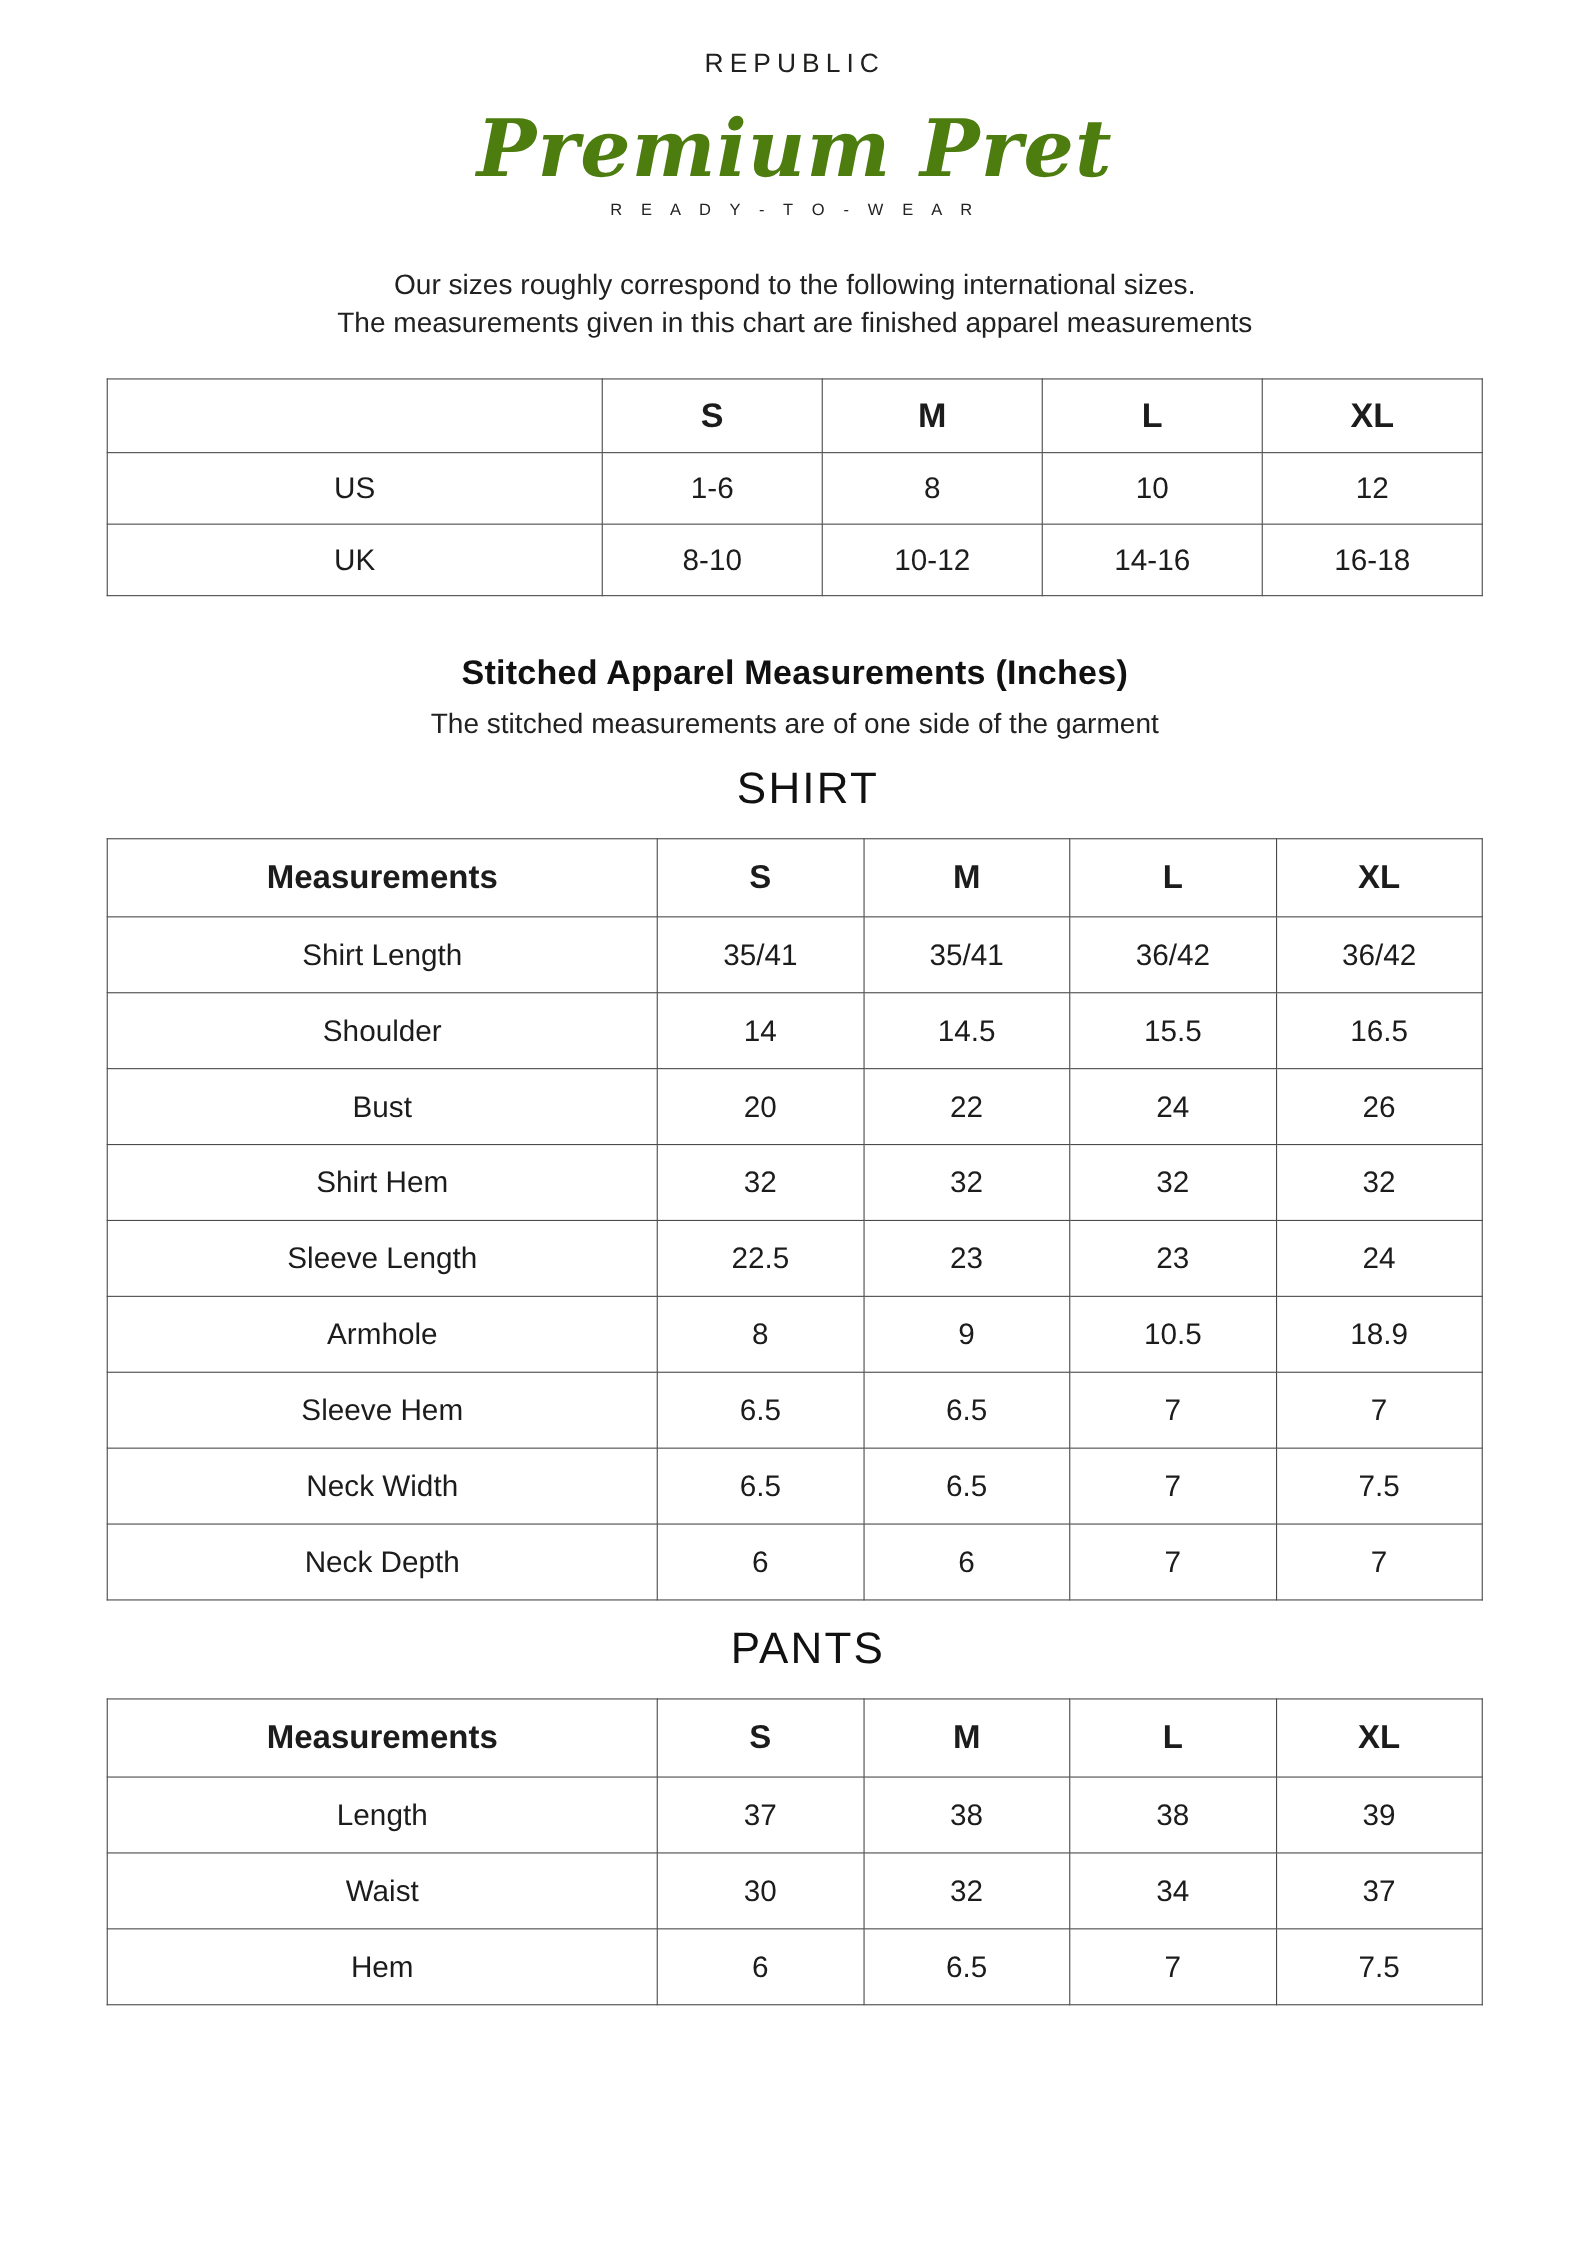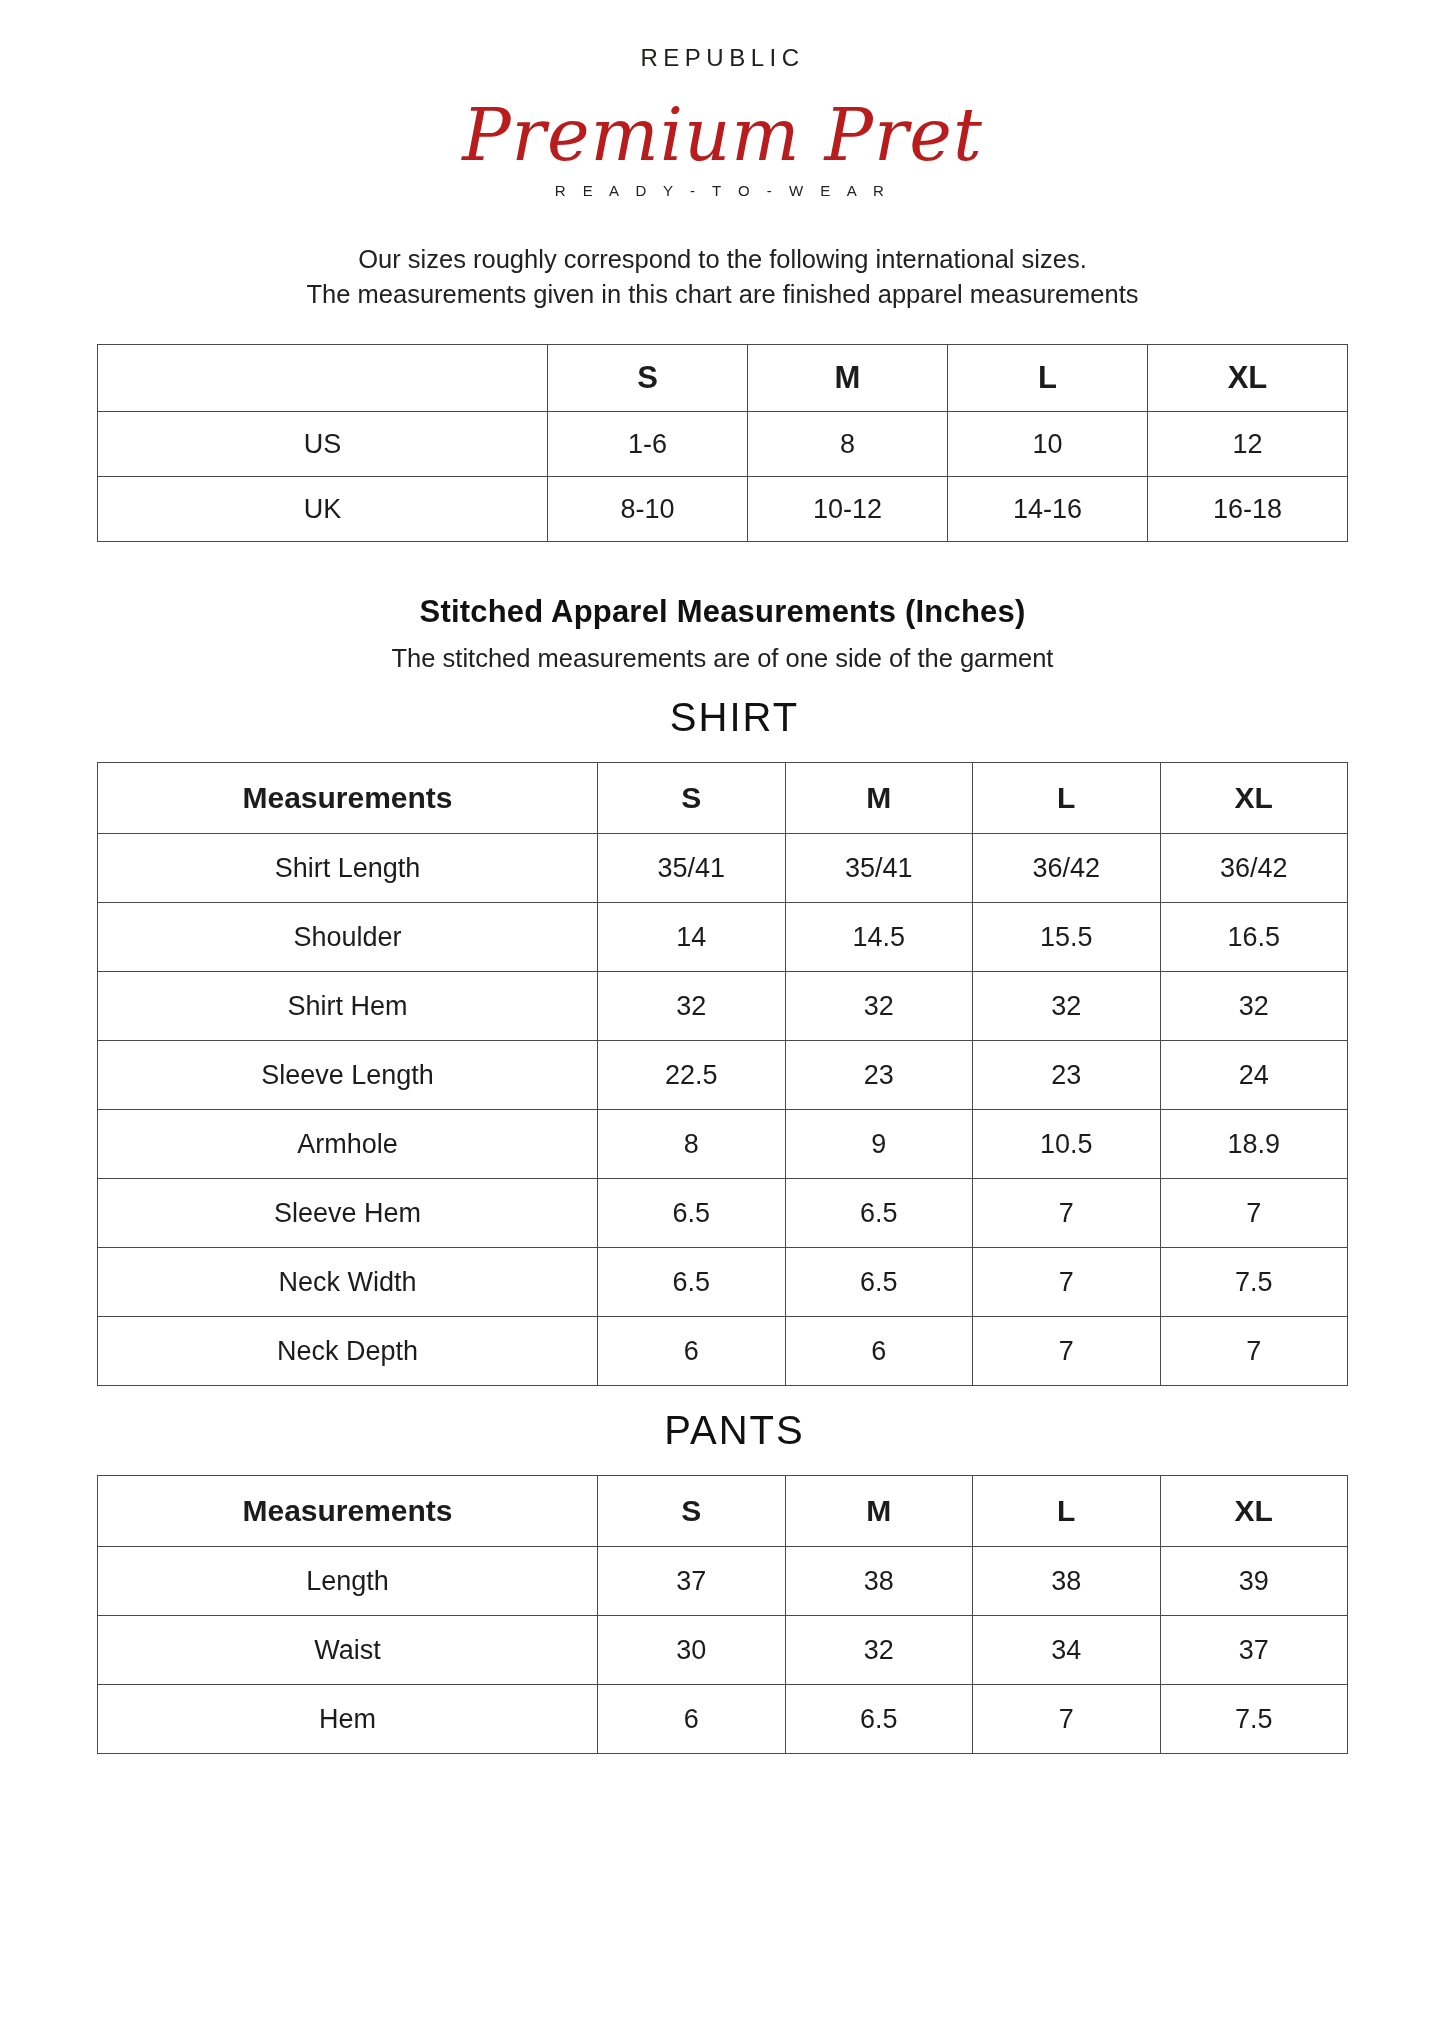--- a/index.html
+++ b/index.html
@@ -46,22 +46,22 @@
     letter-spacing: 7.5px;
     font-weight: 400;
     color: #2a2a28;
     margin-top: 10px;
     line-height: 1;
   }
   .brand-script {
     font-family: "DejaVu Serif", serif;
     font-style: italic;
     font-size: 72px;
-    font-weight: 400;
-    color: #b91c1c;
+    font-weight: 700;
+    color: #4d7c0f;
     line-height: 1.15;
     margin-top: 24px;
     letter-spacing: 1px;
   }
   .brand-rtw {
     font-family: "Liberation Sans", sans-serif;
     font-size: 15px;
     letter-spacing: 6.5px;
     color: #222;
     margin-top: 6px;
@@ -230,20 +230,27 @@
         <td>36/42</td>
       </tr>
       <tr>
         <td>Shoulder</td>
         <td>14</td>
         <td>14.5</td>
         <td>15.5</td>
         <td>16.5</td>
       </tr>
       <tr>
+        <td>Bust</td>
+        <td>20</td>
+        <td>22</td>
+        <td>24</td>
+        <td>26</td>
+      </tr>
+      <tr>
         <td>Shirt Hem</td>
         <td>32</td>
         <td>32</td>
         <td>32</td>
         <td>32</td>
       </tr>
       <tr>
         <td>Sleeve Length</td>
         <td>22.5</td>
         <td>23</td>

